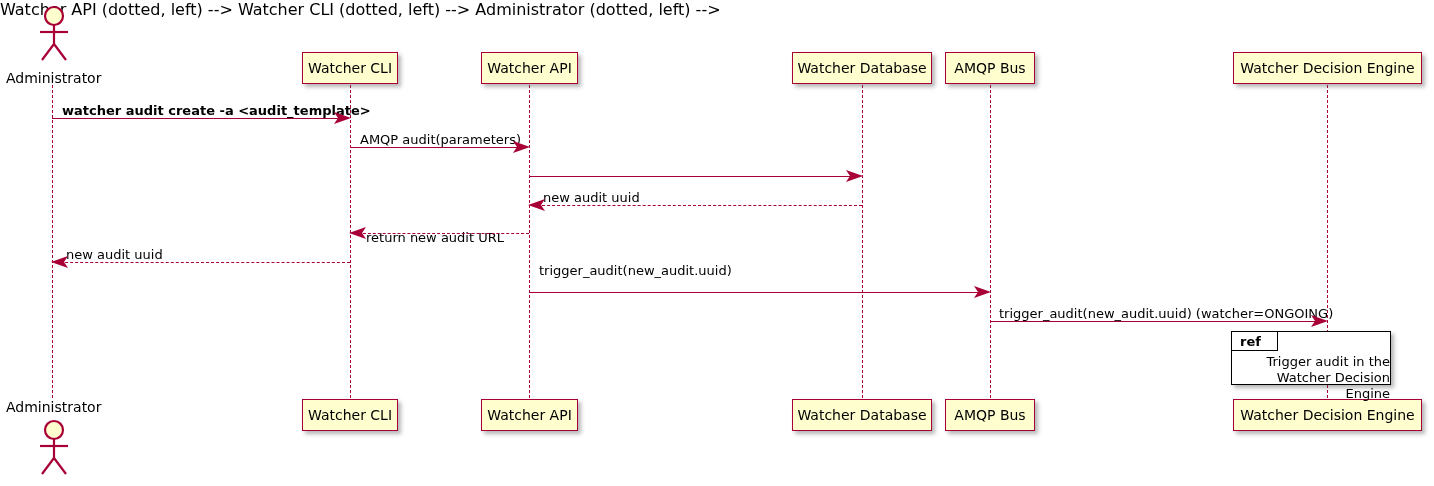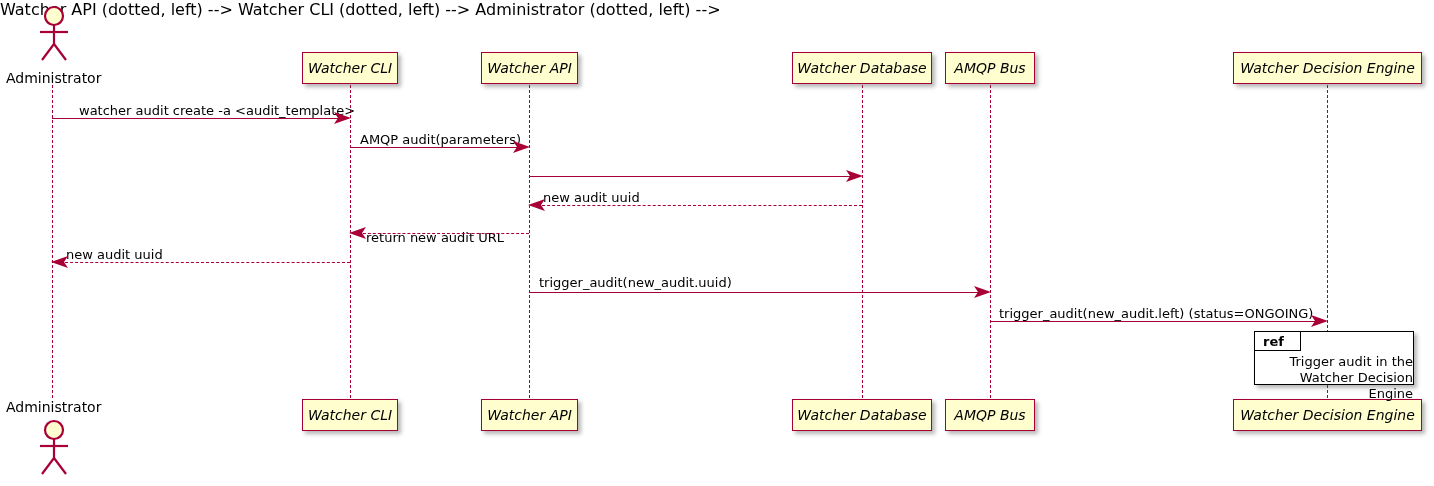--- a/index.html
+++ b/index.html
@@ -32,21 +32,20 @@
     display: flex;
     align-items: center;
     justify-content: center;
     z-index: 4;
   }
   .pbox span {
     font-size: 14px;
     color: #000000;
     line-height: 1;
     white-space: nowrap;
-    font-style: italic;
   }
   .actor-wrap {
     position: absolute;
     z-index: 4;
   }
   .actor-label {
     position: absolute;
     font-size: 14px;
     color: #000000;
     white-space: nowrap;
@@ -149,21 +148,21 @@
     <span>Watcher Database</span>
   </div>
   <div class="pbox" style="left:945px; top:52px; width:90px; height:32px;">
     <span>AMQP Bus</span>
   </div>
   <div class="pbox" style="left:1233px; top:52px; width:189px; height:32px;">
     <span>Watcher Decision Engine</span>
   </div>
 
   
-  <div class="msg-label" style="left:79px; top:103px;">watcher audit create -a &lt;audit_template&gt;</div>
+  <div class="msg-label" style="left:62px; top:103px;font-weight:bold;">watcher audit create -a &lt;audit_template&gt;</div>
   <div class="msg-line" style="left:52px; top:118px; width:290px;"></div>
   <div class="arrowhead" style="left:334px; top:110px;">
     <svg width="18" height="16" viewBox="0 0 18 16">
         <path d="M0 2 L17 8 L0 14 L4 8 Z" fill="#A80036"></path>
       </svg>
   </div>
 
   
   <div class="msg-label" style="left:360px; top:132px;">AMQP audit(parameters)</div>
   <div class="msg-line" style="left:350px; top:147px; width:171px;"></div>
@@ -202,39 +201,39 @@
    Administrator (dotted, left) --&gt;
   <div class="msg-label" style="left:66px; top:247px;">new audit uuid</div>
   <div class="msg-line dotted" style="left:60px; top:262px; width:290px;"></div>
   <div class="arrowhead" style="left:50px; top:254px;">
     <svg width="18" height="16" viewBox="0 0 18 16">
         <path d="M18 2 L1 8 L18 14 L14 8 Z" fill="#A80036"></path>
       </svg>
   </div>
 
   
-  <div class="msg-label" style="left:539px; top:275px;">trigger_audit(new_audit.uuid)</div>
+  <div class="msg-label" style="left:539px; top:263px;">trigger_audit(new_audit.uuid)</div>
   <div class="msg-line" style="left:529px; top:292px; width:453px;"></div>
   <div class="arrowhead" style="left:974px; top:284px;">
     <svg width="18" height="16" viewBox="0 0 18 16">
         <path d="M0 2 L17 8 L0 14 L4 8 Z" fill="#A80036"></path>
       </svg>
   </div>
 
   
-  <div class="msg-label" style="left:999px; top:306px;">trigger_audit(new_audit.left) (status=ONGOING)</div>
+  <div class="msg-label" style="left:999px; top:306px;">trigger_audit(new_audit.uuid) (watcher=ONGOING)</div>
   <div class="msg-line" style="left:990px; top:321px; width:329px;"></div>
   <div class="arrowhead" style="left:1311px; top:313px;">
     <svg width="18" height="16" viewBox="0 0 18 16">
         <path d="M0 2 L17 8 L0 14 L4 8 Z" fill="#A80036"></path>
       </svg>
   </div>
 
   
-  <div class="refbox" style="left:1231px; top:331px; width:160px; height:54px;margin-left:23px;">
+  <div class="refbox" style="left:1231px; top:331px; width:160px; height:54px;">
     <div class="ref-tab">
       <span>ref</span>
     </div>
     <div class="ref-body">
       <div>Trigger audit in the</div>
       <div>Watcher Decision Engine</div>
     </div>
   </div>
 
   

